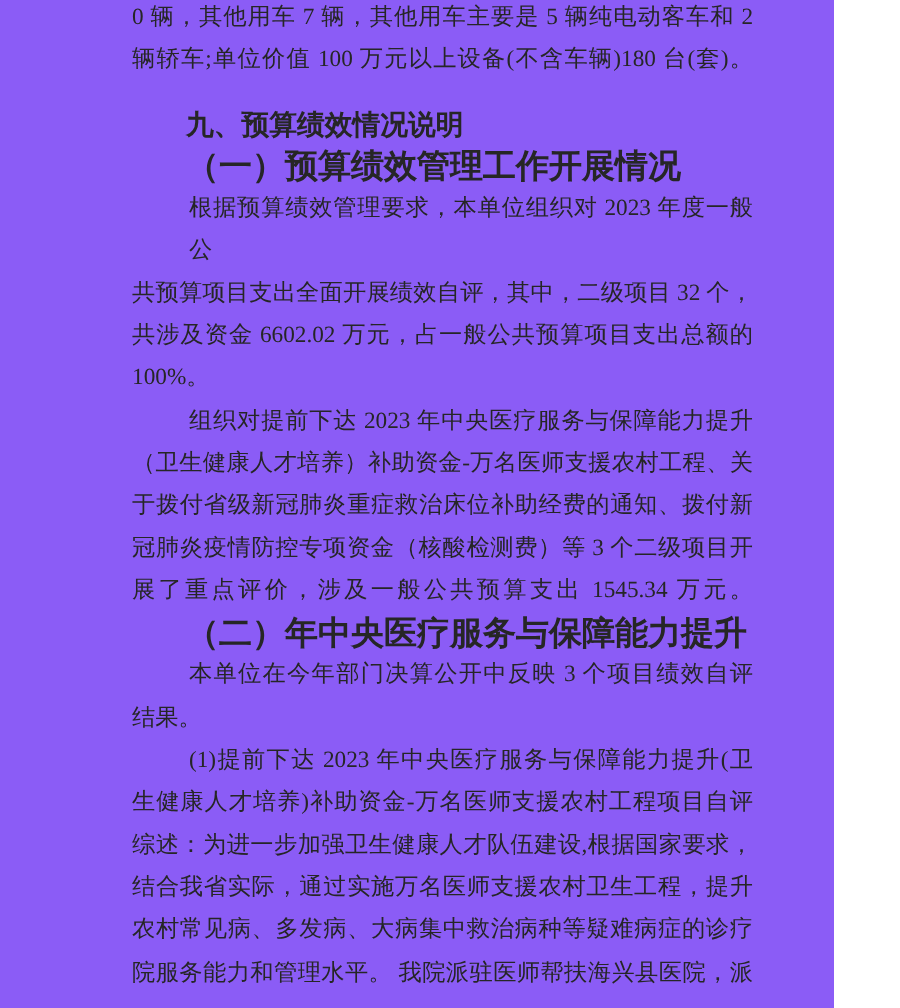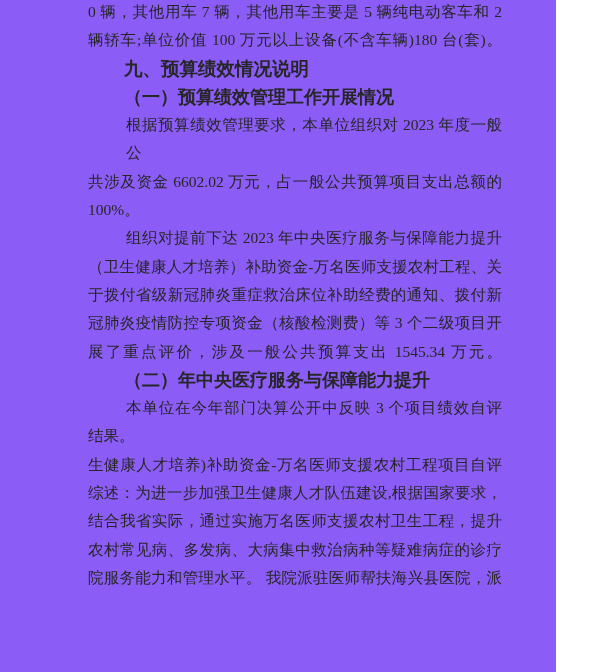--- a/index.html
+++ b/index.html
@@ -22,49 +22,51 @@
   .j{text-align:justify;text-align-last:justify;}
   
   .ind{padding-left:38px;}
   
   .plain{text-align:center;text-align-last:left;}
   
   .h1{
     font-family:"Liberation Sans","DejaVu Sans",sans-serif;
     font-weight:700;font-size:18.5px;
     padding-left:36px;
-    text-align:left;text-align-last:left;
+    text-align:left;text-align-last:left;margin-top:14px;
   }
   
   .h2{
-    font-weight:700;font-size:18px;
+    font-weight:700;font-size:22px;
     padding-left:36px;
     text-align:left;text-align-last:left;
   }
 </style>
 </head>
 <body>
 
 <div class="page">
   <div class="textblock">
     <div class="ln j">0 辆，其他用车 7 辆，其他用车主要是 5 辆纯电动客车和 2</div>
     <div class="ln j">辆轿车;单位价值 100 万元以上设备(不含车辆)180 台(套)。</div>
     <div class="ln h1">九、预算绩效情况说明</div>
     <div class="ln h2">（一）预算绩效管理工作开展情况</div>
     <div class="ln j ind">根据预算绩效管理要求，本单位组织对 2023 年度一般公</div>
+    <div class="ln j">共预算项目支出全面开展绩效自评，其中，二级项目 32 个，</div>
     <div class="ln j">共涉及资金 6602.02 万元，占一般公共预算项目支出总额的</div>
     <div class="ln plain">100%。</div>
     <div class="ln j ind">组织对提前下达 2023 年中央医疗服务与保障能力提升</div>
     <div class="ln j">（卫生健康人才培养）补助资金-万名医师支援农村工程、关</div>
     <div class="ln j">于拨付省级新冠肺炎重症救治床位补助经费的通知、拨付新</div>
     <div class="ln j">冠肺炎疫情防控专项资金（核酸检测费）等 3 个二级项目开</div>
     <div class="ln j">展了重点评价，涉及一般公共预算支出 1545.34 万元。</div>
     <div class="ln h2">（二）年中央医疗服务与保障能力提升</div>
     <div class="ln j ind">本单位在今年部门决算公开中反映 3 个项目绩效自评</div>
     <div class="ln plain">结果。</div>
+    <div class="ln j ind">(1)提前下达 2023 年中央医疗服务与保障能力提升(卫</div>
     <div class="ln j">生健康人才培养)补助资金-万名医师支援农村工程项目自评</div>
     <div class="ln j">综述：为进一步加强卫生健康人才队伍建设,根据国家要求，</div>
     <div class="ln j">结合我省实际，通过实施万名医师支援农村卫生工程，提升</div>
     <div class="ln j">农村常见病、多发病、大病集中救治病种等疑难病症的诊疗</div>
     <div class="ln j">院服务能力和管理水平。 我院派驻医师帮扶海兴县医院，派</div>
 
   </div>
 </div>
 
 </body></html>

